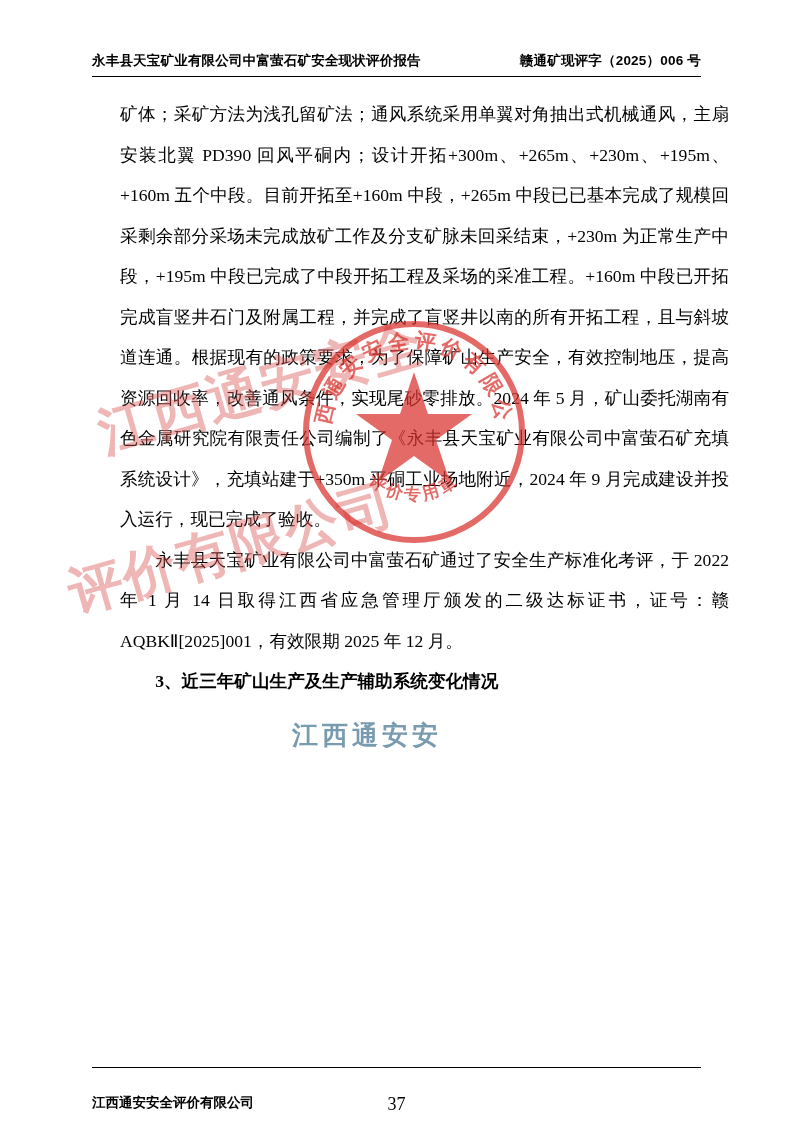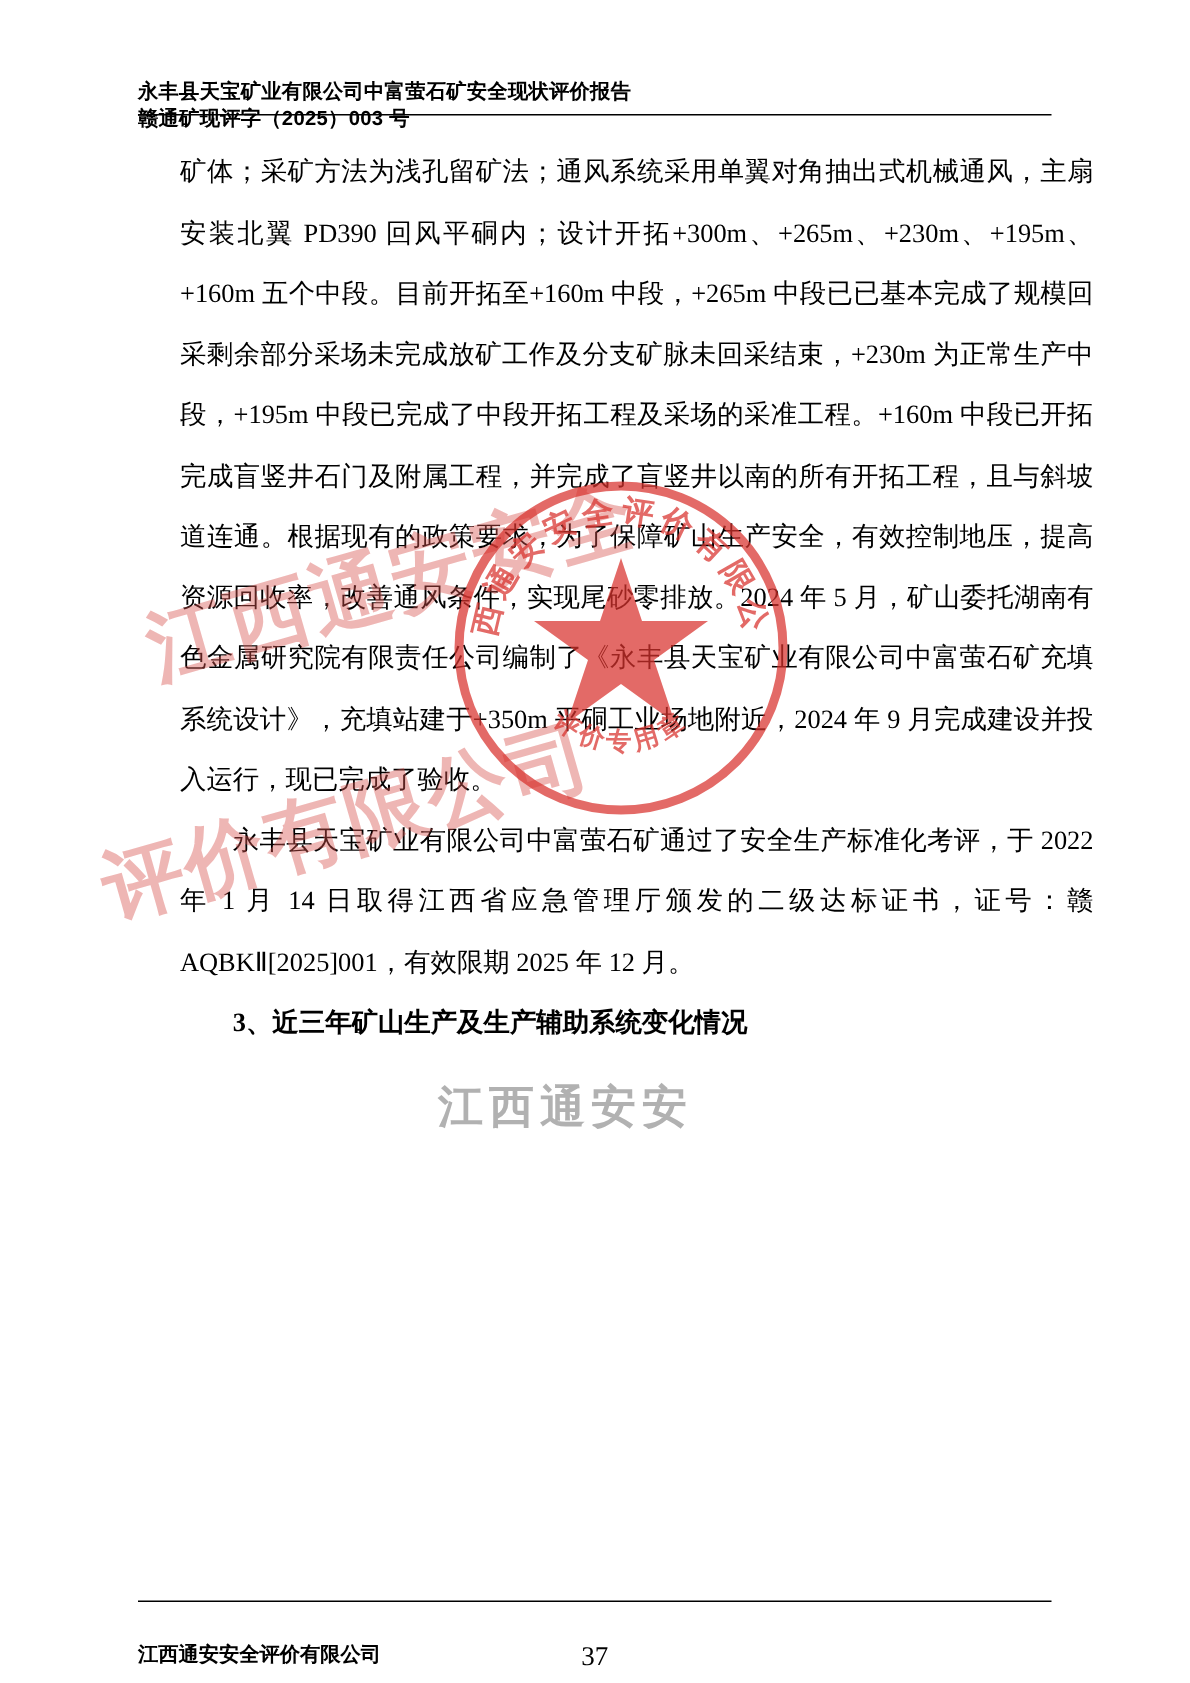--- a/index.html
+++ b/index.html
@@ -29,21 +29,20 @@
     top: 52px;
     left: 92px;
     right: 92px;
     display: flex;
     justify-content: space-between;
     align-items: baseline;
     font-size: 13.5px;
     font-family: "Liberation Sans", sans-serif;
     font-weight: bold;
     letter-spacing: 0.2px;
-    flex-direction: column;
   }
   .header-rule {
     position: absolute;
     top: 76px;
     left: 92px;
     width: 609px;
     height: 1px;
     background: #000000;
   }
 
@@ -141,34 +140,34 @@
     left: 60px;
     top: 560px;
     font-size: 54px;
     transform: rotate(-16deg);
     transform-origin: left top;
     letter-spacing: 2px;
   }
   .wm-3 {
     left: 292px;
     top: 718px;
-    font-size: 30px;
-    color: #737373;
+    font-size: 26px;
+    color: #0c4a6e;
     opacity: 0.55;
     letter-spacing: 4px;
   }
 </style>
 </head>
 <body>
 
 <div class="page">
 
   <div class="header">
     <span>永丰县天宝矿业有限公司中富萤石矿安全现状评价报告</span>
-    <span>赣通矿现评字（2025）003 号</span>
+    <span>赣通矿现评字（2025）006 号</span>
   </div>
   <div class="header-rule"></div>
 
   <div class="wm-text wm-1">江西通安安全</div>
   <div class="wm-text wm-2">评价有限公司</div>
   <div class="wm-text wm-3">江西通安安</div>
 
   <div class="stamp">
     <svg width="228" height="228" viewBox="0 0 228 228" xmlns="http://www.w3.org/2000/svg">
       <defs>

